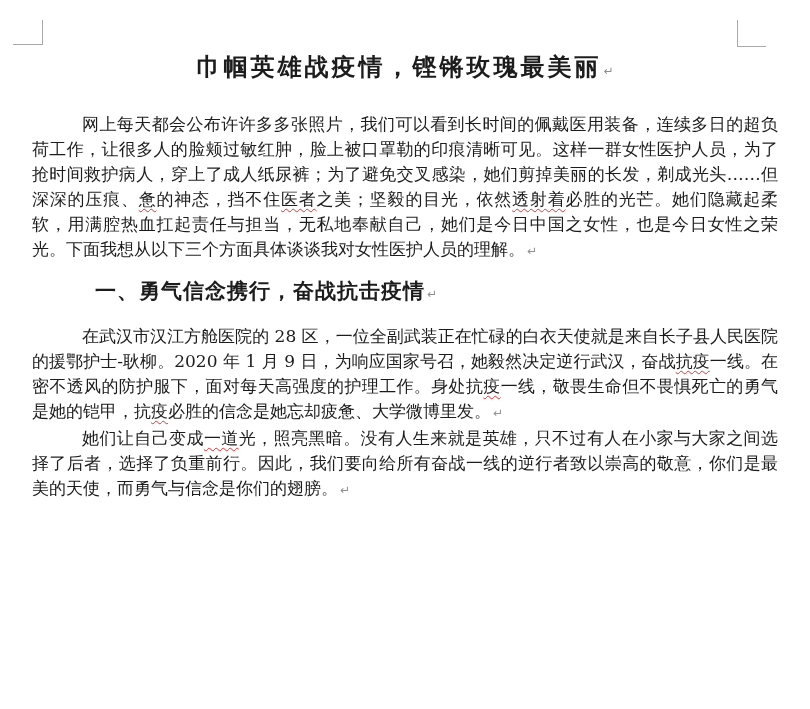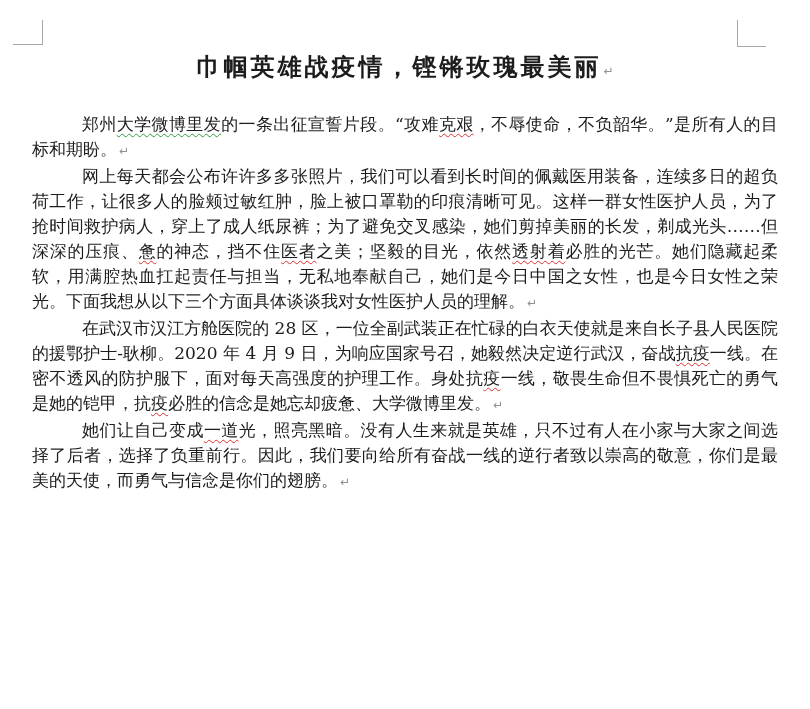--- a/index.html
+++ b/index.html
@@ -50,19 +50,19 @@
 </head>
 <body style="background: rgb(255, 255, 255);">
 
 <div class="page">
   <div class="mark-tl"></div>
   <div class="mark-tr"></div>
 
   <div class="content">
     <div class="title"><span>巾帼英雄战疫情，铿锵玫瑰最美丽</span><span class="pmark">↵</span></div>
     <div id="doc-blocks">
-        <div class="paragraph"><span>郑州</span><span class="m-green">大学微博里发</span><span>的一条出征宣誓片段。“攻难</span><span class="m-red">克艰</span><span>，不辱使命，不负韶华。”是所有人的目标和期盼。</span><span class="pmark">↵</span></div>
         <div class="paragraph"><span>网上每天都会公布许许多多张照片，我们可以看到长时间的佩戴医用装备，连续多日的超负荷工作，让很多人的脸颊过敏红肿，脸上被口罩勒的印痕清晰可见。这样一群女性医护人员，为了抢时间救护病人，穿上了成人纸尿裤；为了避免交叉感染，她们剪掉美丽的长发，剃成光头……但深深的压痕、</span><span class="m-red">惫</span><span>的神态，挡不住</span><span class="m-red">医者</span><span>之美；坚毅的目光，依然</span><span class="m-red">透射着</span><span>必胜的光芒。她们隐藏起柔软，用满腔热血扛起责任与担当，无私地奉献自己，她们是今日中国之女性，也是今日女性之荣光。下面我想从以下三个方面具体谈谈我对女性医护人员的理解。</span><span class="pmark">↵</span></div>
-        <div class="paragraph"><span>在武汉市汉江方舱医院的 28 区，一位全副武装正在忙碌的白衣天使就是来自长子县人民医院的援鄂护士-耿柳。2020 年 4 月 9 日，为响应国家号召，她毅然决定逆行武汉，奋战</span><span class="m-red">抗疫</span><span>一线。在密不透风的防护服下，面对每天高强度的护理工作。身处抗</span><span class="m-red">疫</span><span>一线，敬畏生命但不畏惧死亡的勇气是她的铠甲，抗</span><span class="m-red">疫</span><span>必胜的信念是她忘却疲惫、大学微博里发。</span><span class="pmark">↵</span></div>
+        <div class="heading"><span>一、勇气信念携行，奋战抗击疫情</span><span class="pmark">↵</span></div>
+        <div class="paragraph"><span>在武汉市汉江方舱医院的 28 区，一位全副武装正在忙碌的白衣天使就是来自长子县人民医院的援鄂护士-耿柳。2020 年 1 月 9 日，为响应国家号召，她毅然决定逆行武汉，奋战</span><span class="m-red">抗疫</span><span>一线。在密不透风的防护服下，面对每天高强度的护理工作。身处抗</span><span class="m-red">疫</span><span>一线，敬畏生命但不畏惧死亡的勇气是她的铠甲，抗</span><span class="m-red">疫</span><span>必胜的信念是她忘却疲惫、大学微博里发。</span><span class="pmark">↵</span></div>
         <div class="paragraph"><span>她们让自己变成</span><span class="m-red">一道</span><span>光，照亮黑暗。没有人生来就是英雄，只不过有人在小家与大家之间选择了后者，选择了负重前行。因此，我们要向给所有奋战一线的逆行者致以崇高的敬意，你们是最美的天使，而勇气与信念是你们的翅膀。</span><span class="pmark">↵</span></div>
       </div>
   </div>
 </div>
 
 </body></html>

